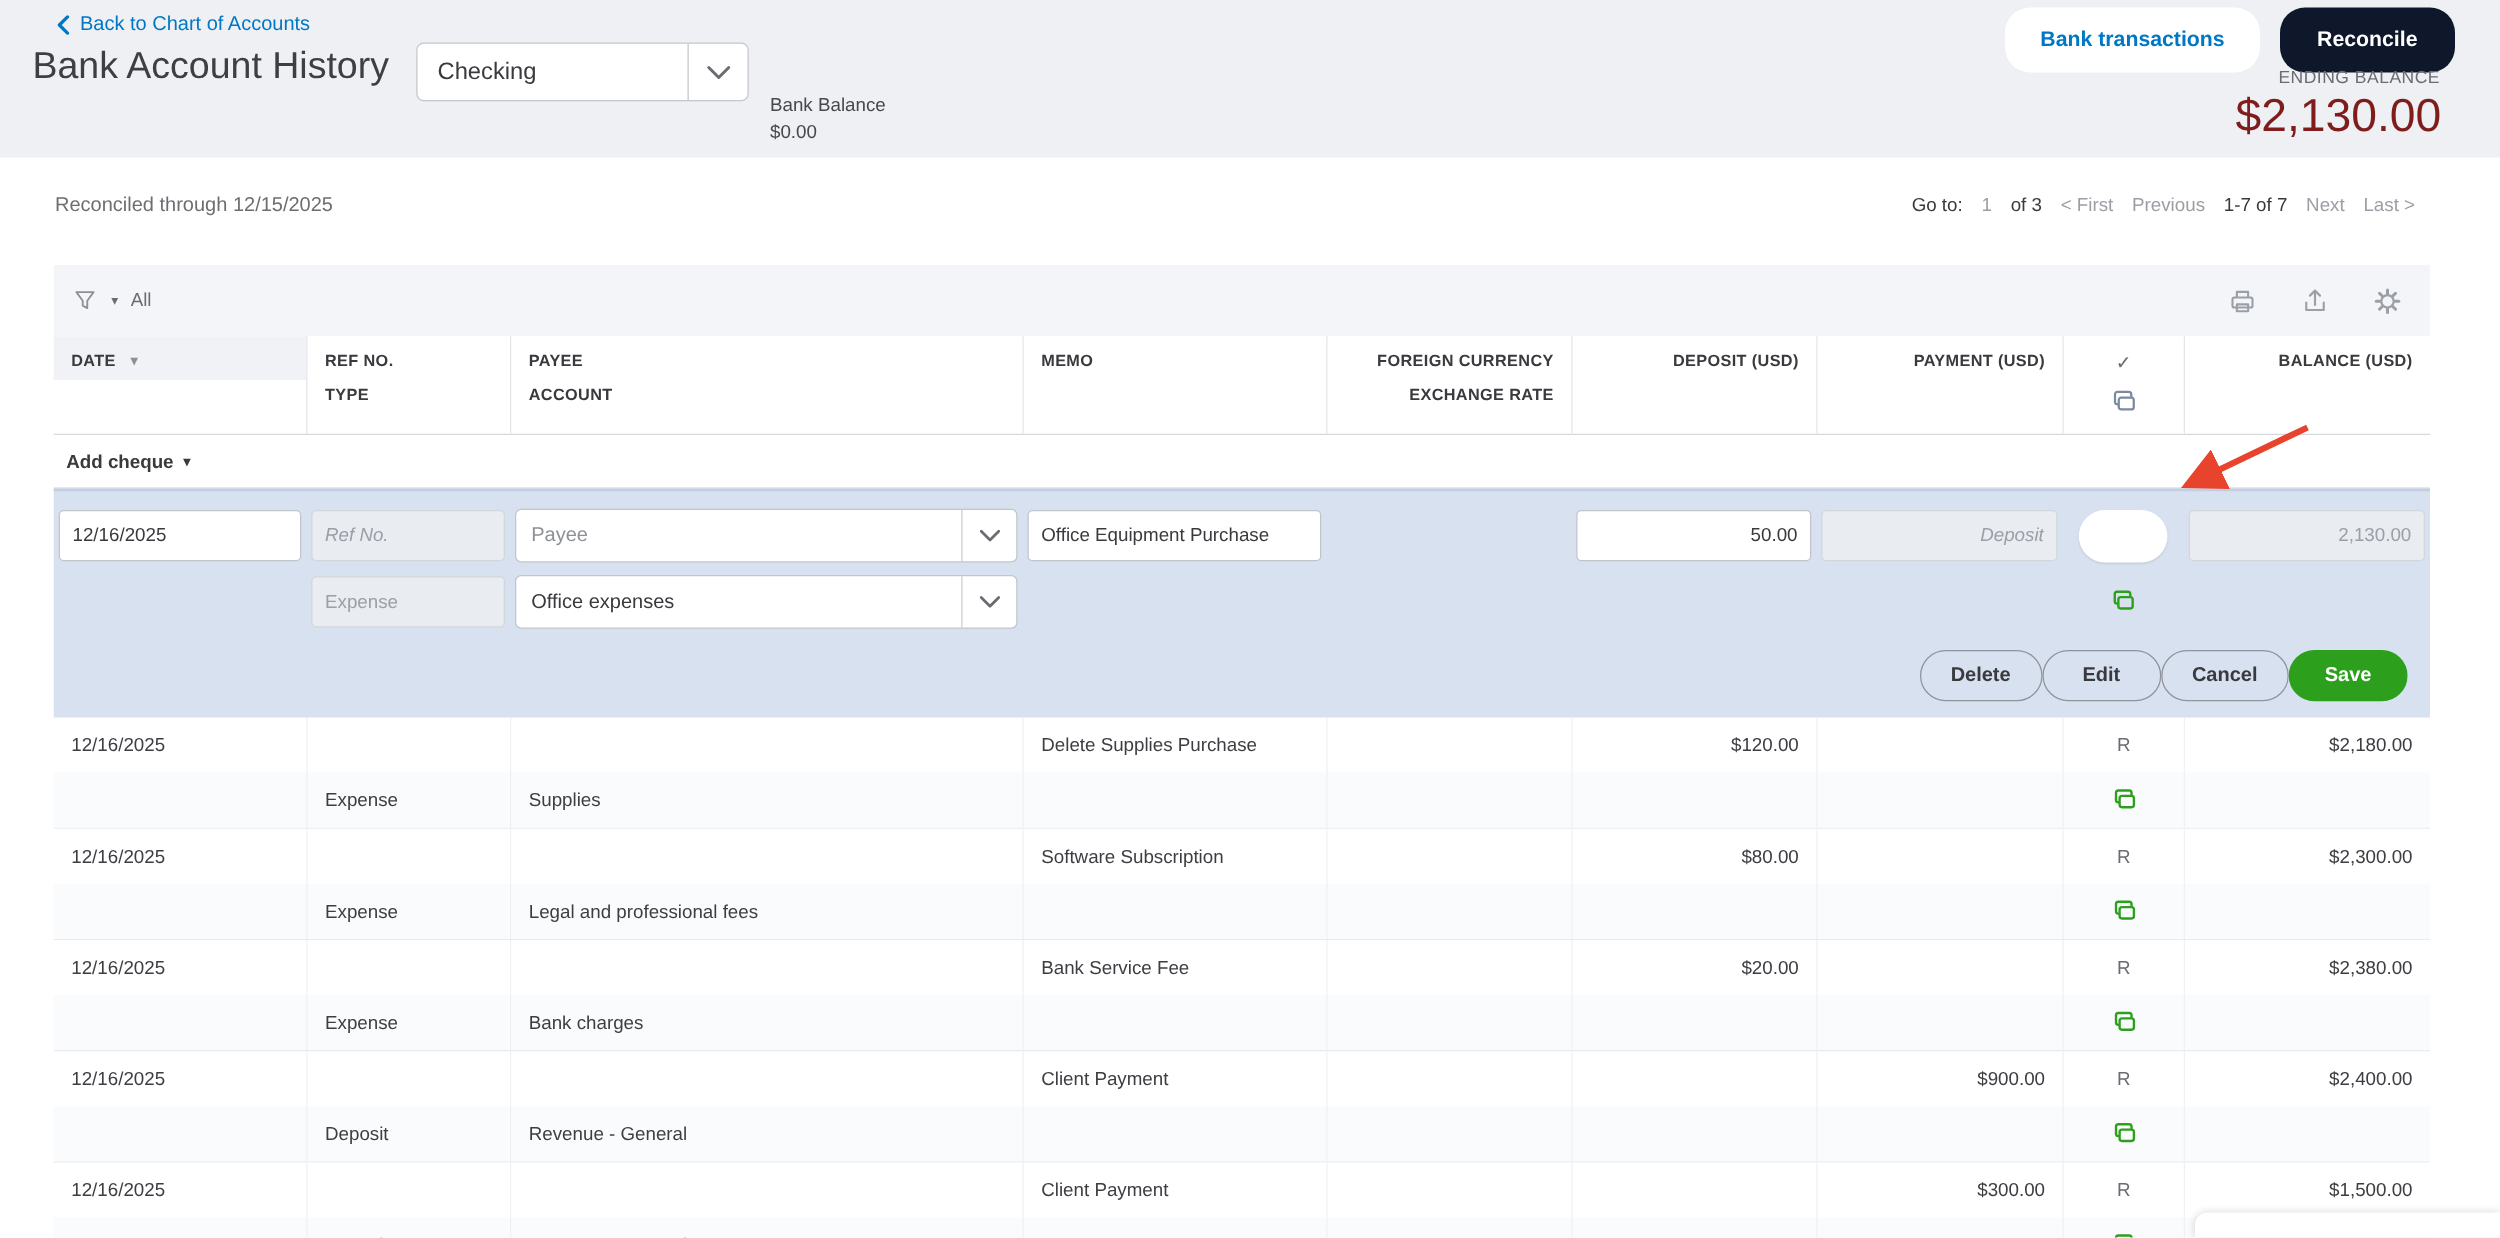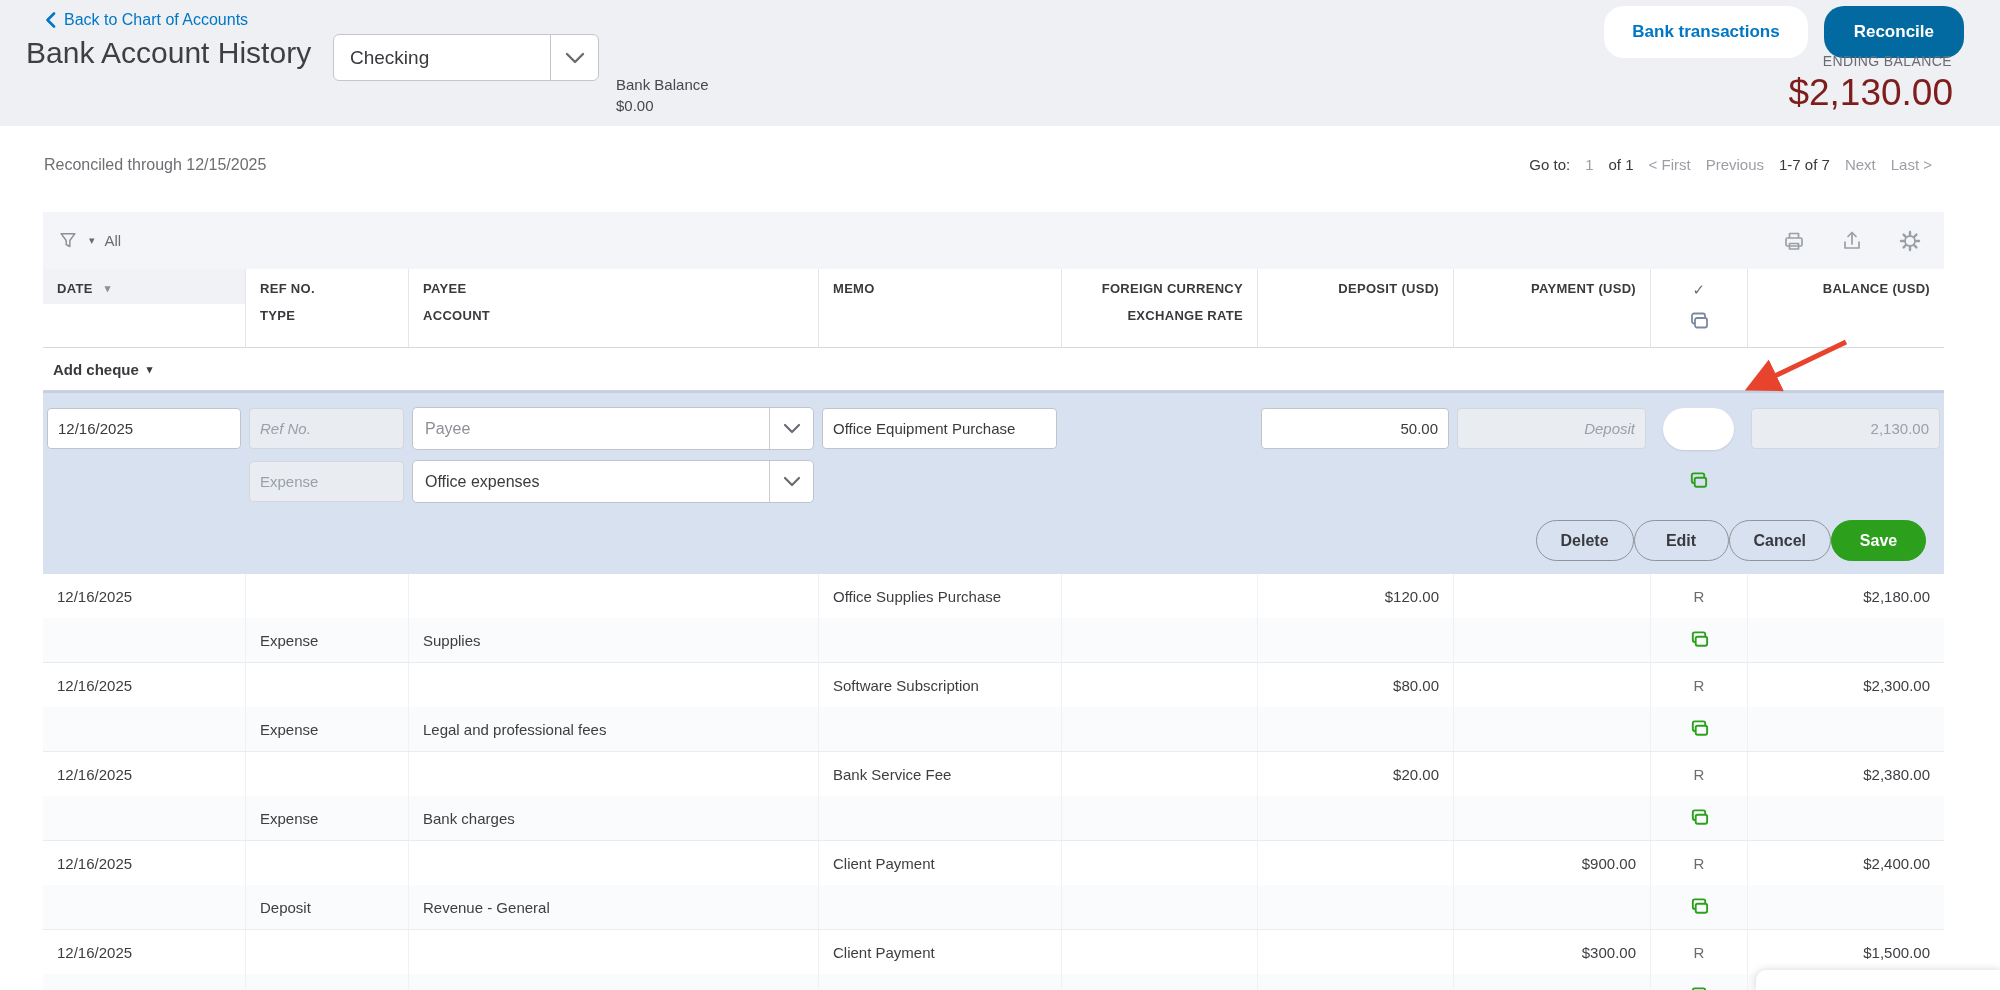--- a/index.html
+++ b/index.html
@@ -18,21 +18,21 @@
   .account-select { position:absolute; left:333px; top:34px; width:266px; height:47px;
                     background:#fff; border:1px solid #c3c6cc; border-radius:6px;
                     display:flex; align-items:stretch; }
   .account-select .val { flex:1; display:flex; align-items:center; padding-left:16px; font-size:19px; color:#393a3d; }
   .account-select .chev { width:48px; border-left:1px solid #c3c6cc; display:flex; align-items:center; justify-content:center; }
   .bank-balance { position:absolute; left:616px; top:26px; font-size:15px; line-height:21px; color:#47484d;margin-top:48px; }
   .top-actions { position:absolute; top:6px; right:36px; display:flex; gap:16px; }
   .btn-pill { height:52px; border-radius:20px; font-size:17px; font-weight:700;
               display:flex; align-items:center; justify-content:center; cursor:pointer; border:none; }
   .btn-banktx { background:#ffffff; color:#0077c5; padding:0 28px; }
-  .btn-reconcile { background:#0369a1; color:#ffffff; padding:0 30px; }
+  .btn-reconcile { background:#0f172a; color:#ffffff; padding:0 30px; }
   .ending-balance-label { position:absolute; top:53px; right:48px; font-size:14px; color:#6b6c72; letter-spacing:.4px; }
   .ending-balance-value { position:absolute; top:72px; right:47px; font-size:37px; color:#7f1d1d; }
 
   
   .reconciled { position:absolute; left:44px; top:156px; font-size:16px; color:#6d6e72; }
   .pagination { position:absolute; top:156px; right:68px; display:flex; gap:15px; font-size:15px; }
   .pagination .muted { color:#9b9ea4; }
   .pagination .dark { color:#393a3d; }
 
   
@@ -133,21 +133,21 @@
     <button class="btn-pill btn-reconcile">Reconcile</button>
   </div>
   <div class="ending-balance-label">ENDING BALANCE</div>
   <div class="ending-balance-value">$2,130.00</div>
 </div>
 
 <div class="reconciled">Reconciled through 12/15/2025</div>
 <div class="pagination">
   <span class="dark">Go to:</span>
   <span class="muted">1</span>
-  <span class="dark">of 1</span>
+  <span class="dark">of 3</span>
   <span class="muted">&lt; First</span>
   <span class="muted">Previous</span>
   <span class="dark">1-7 of 7</span>
   <span class="muted">Next</span>
   <span class="muted">Last &gt;</span>
 </div>
 
 <div class="table">
 
   <div class="filter-bar">
@@ -317,21 +317,21 @@
       <button class="act-btn save">Save</button>
     </div>
   </div>
 
   <div id="rows-container">
   <div class="t-row">
     <div class="row-line line-a">
       <div class="cell">12/16/2025</div>
       <div class="cell"></div>
       <div class="cell"></div>
-      <div class="cell">Office Supplies Purchase</div>
+      <div class="cell">Delete Supplies Purchase</div>
       <div class="cell right"></div>
       <div class="cell right">$120.00</div>
       <div class="cell right"></div>
       <div class="cell center">
             <span class="status-r">R</span>
           </div>
       <div class="cell right">$2,180.00</div>
     </div>
     <div class="row-line line-b">
       <div class="cell"></div>

